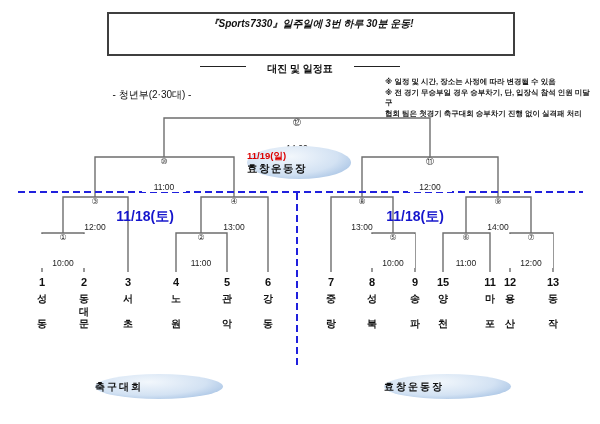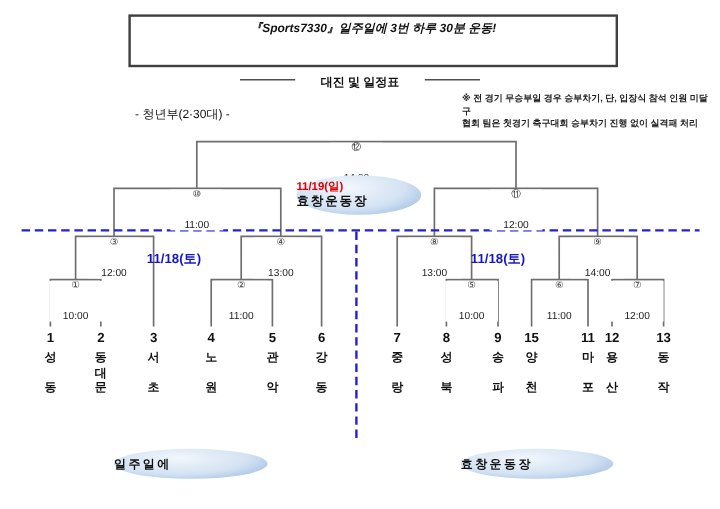--- a/index.html
+++ b/index.html
@@ -21,21 +21,21 @@
   #subtitle-rule-right{left:354px;}
   #division-label{left:72px;top:88px;width:160px;text-align:center;font-size:10px;font-weight:normal;}
   #notes{left:385px;top:77px;width:213px;font-size:7.5px;font-weight:bold;line-height:10.5px;color:#222;}
   
   .match-label{position:absolute;width:44px;text-align:center;background:#fff;line-height:1;}
   .match-no{font-size:8px;font-family:"DejaVu Sans",sans-serif;color:#333;display:block;}
   .match-time{font-size:8.5px;color:#222;display:block;margin-top:17px;}
   .team-no{position:absolute;width:24px;text-align:center;font-size:11px;font-weight:bold;top:276px;}
   .team-name{position:absolute;width:18px;text-align:center;font-size:10px;font-weight:bold;
              top:293px;white-space:pre-line;line-height:12.5px;}
-  .date-label{position:absolute;width:60px;text-align:center;font-size:11px;font-weight:bold;}
+  .date-label{position:absolute;width:60px;text-align:center;font-size:14px;font-weight:bold;}
   
   .venue-ellipse{
     position:absolute;border-radius:50%;
     background:radial-gradient(ellipse at 42% 32%, #f2f7fc 0%, #d3e2f3 55%, #8fb2dc 100%);
     display:flex;flex-direction:column;align-items:flex-start;justify-content:center;
   }
   #final-ellipse{left:247px;top:146px;width:104px;height:33px;}
   #final-date{font-size:9.5px;font-weight:bold;color:#dd0000;line-height:12px;}
   #final-venue{font-size:10.5px;font-weight:bold;color:#111;letter-spacing:1.5px;line-height:13px;}
   #venue-left{left:95px;top:374px;width:128px;height:25px;}
@@ -50,20 +50,21 @@
   <div class="abs" id="title-box">
     <div id="slogan">『Sports7330』일주일에 3번 하루 30분 운동!</div>
   </div>
   <div class="abs subtitle-rule" id="subtitle-rule-left"></div>
   <div class="abs" id="subtitle">대진 및 일정표</div>
   <div class="abs subtitle-rule" id="subtitle-rule-right"></div>
 
   <div class="abs" id="division-label">- 청년부(2·30대) -</div>
 
   <div class="abs" id="notes">
+    <div>※ 일정 및 시간, 장소는 사정에 따라 변경될 수 있음</div>
     <div>※ 전 경기 무승부일 경우 승부차기, 단, 입장식 참석 인원 미달 구</div>
     <div>협회 팀은 첫경기 축구대회 승부차기 진행 없이 실격패 처리</div>
   </div>
 
   <svg class="abs" width="600" height="424" style="left:0;top:0">
     <g stroke="#6e6e6e" stroke-width="1.4" fill="none">
       <polyline points="164,157 164,118 430,118 430,157"></polyline>
       <polyline points="95,197 95,157 234,157 234,197"></polyline>
       <polyline points="362,197 362,157 498,157 498,197"></polyline>
       <polyline points="63,233 63,197 128,197 128,272"></polyline>
@@ -190,19 +191,19 @@
 
   <div class="date-label" style="left:115px;top:208px;color:#1515cc;">11/18(토)</div>
   <div class="date-label" style="left:385px;top:208px;color:#1515cc;">11/18(토)</div>
 
   <div class="venue-ellipse" id="final-ellipse">
     <div id="final-date">11/19(일)</div>
     <div id="final-venue">효창운동장</div>
   </div>
 
   <div class="venue-ellipse" id="venue-left">
-    <div class="venue-text">일주일에</div>
+    <div class="venue-text">축구대회</div>
   </div>
   <div class="venue-ellipse" id="venue-right">
     <div class="venue-text">효창운동장</div>
   </div>
 
 </div>
 
 </body></html>

